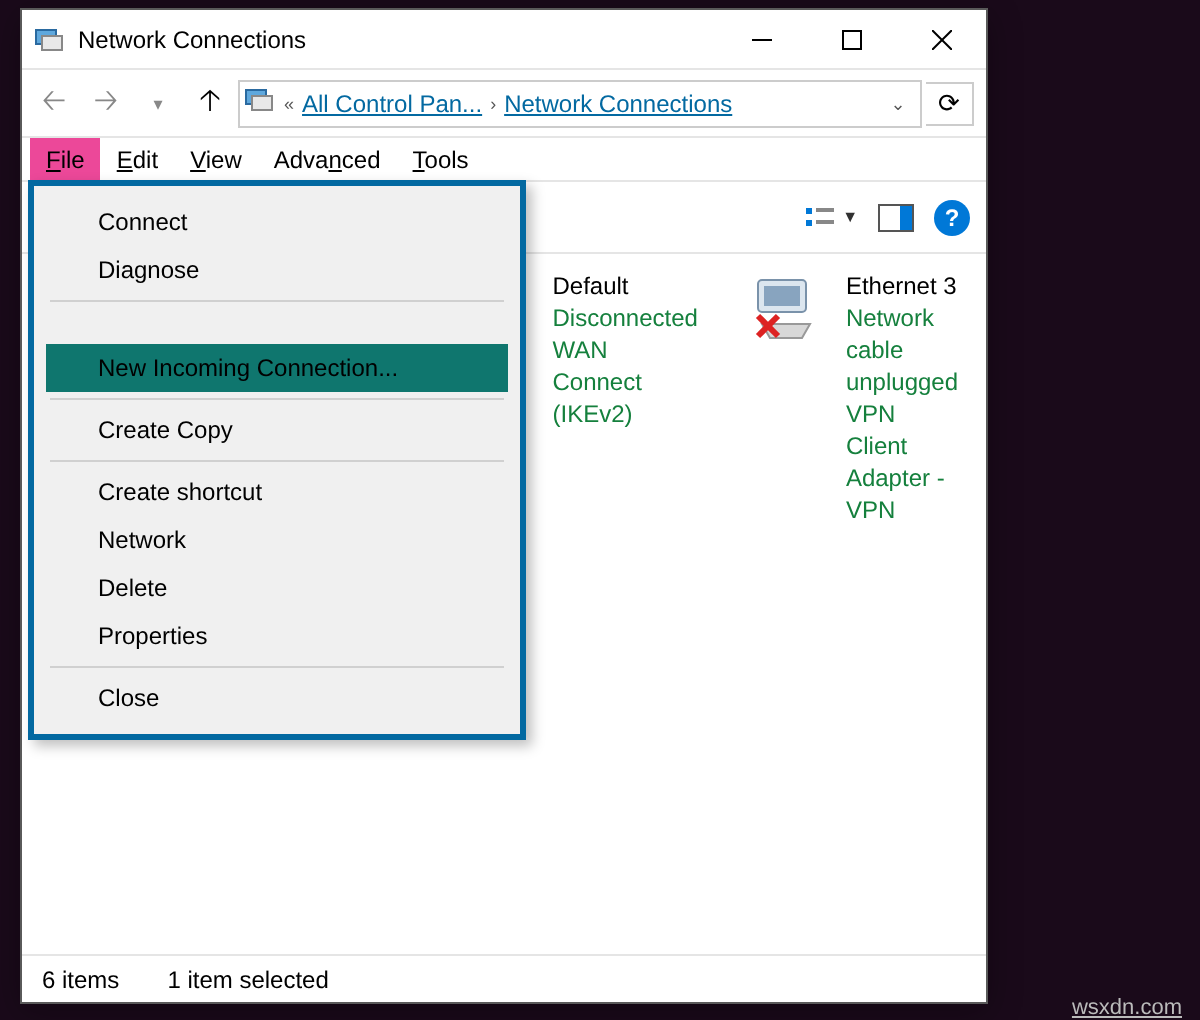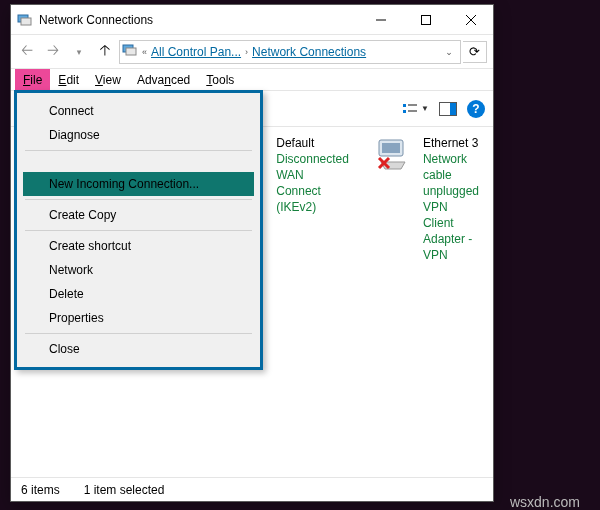--- a/index.html
+++ b/index.html
@@ -72,21 +72,21 @@
   .dd-item {
     height: 24px; display: flex; align-items: center; padding: 0 26px;
     font-size: 12px; color: #000;
   }
   .dd-item.hover { background: #0f766e; margin-top: 21px; }
   .dd-sep { height: 1px; background: #d0d0d0; margin: 3px 2px; }
   .statusbar {
     height: 24px; border-top: 1px solid #e5e5e5; display: flex; align-items: center;
     padding: 0 10px; font-size: 12px; gap: 24px; color: #000;
   }
-  .footer { position: absolute; right: 20px; bottom: 0; font-size: 14px; color: #bbb; }
+  .footer { position: absolute; right: 9px; bottom: 0; font-size: 11px; color: #bbb; text-decoration: underline; }
 </style>
 </head>
 <body>
 
 <div class="window">
 
   <div class="titlebar">
     <span class="appicon">
       <svg width="16" height="16" viewBox="0 0 16 16">
         <rect x="1" y="3" width="10" height="7" fill="#5fa8dd" stroke="#2a6aa0"></rect>

